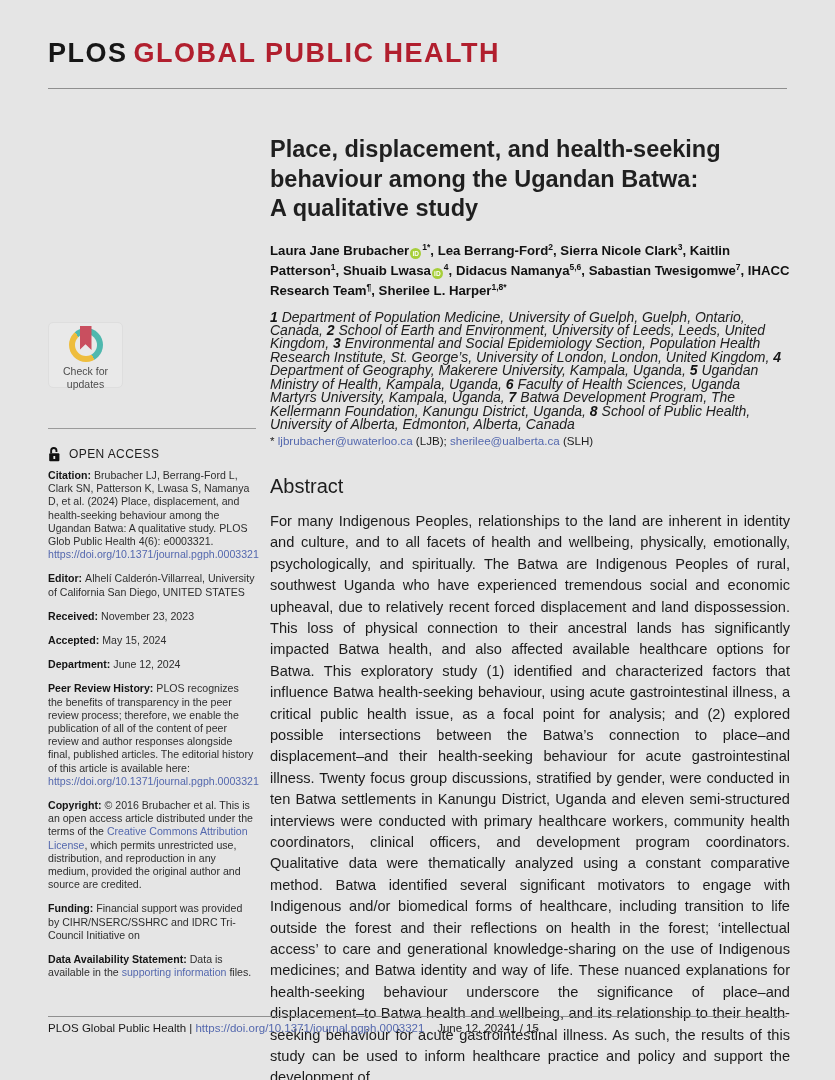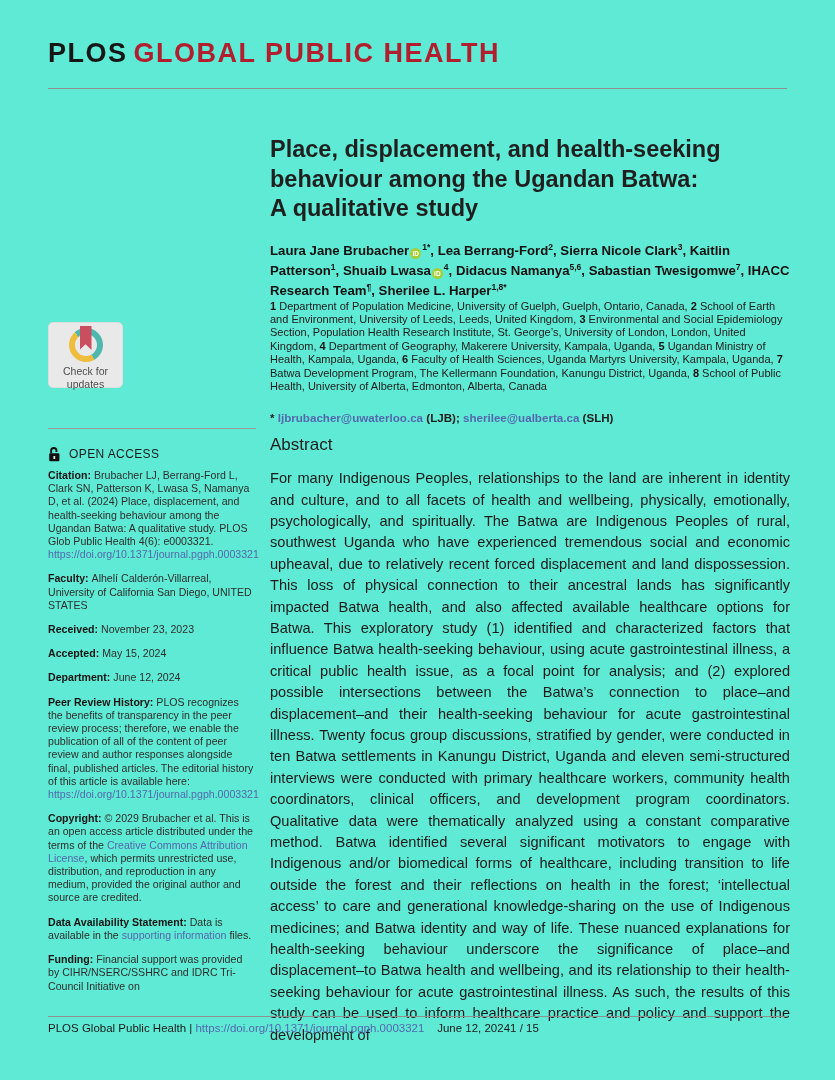--- a/index.html
+++ b/index.html
@@ -1,18 +1,18 @@
 <!DOCTYPE html>
 <html><head>
 <meta charset="utf-8">
 <style>
   * { margin:0; padding:0; box-sizing:border-box; }
   html,body { background:#ffffff; }
   body { font-family:"Liberation Sans", sans-serif; color:#1c1c1c; }
-  .page { position:relative; width:835px; height:1080px; background:#5eead4; overflow:hidden; }
+  .page { position:relative; width:835px; height:1080px; background:#e5e5e5; overflow:hidden; }
 
   
   .header-logo { position:absolute; left:48px; top:38px; font-size:27px; font-weight:700; letter-spacing:1.5px; white-space:nowrap; }
   .logo-plos { color:#161616; }
   .logo-journal { color:#b11f2e; margin-left:6px; }
   .header-rule { position:absolute; left:48px; top:88px; width:739px; height:1px; background:#8f8f8f; }
 
   
   .sidebar { position:absolute; left:48px; top:322px; width:208px; }
   .updates-badge { width:75px; height:66px; background:#e9e9e9; border:1px solid #dedede; border-radius:5px; text-align:center; padding-top:5px; cursor:pointer; }
@@ -31,24 +31,24 @@
   .seg-l { color:#5468ae; cursor:pointer; }
 
   
   .main { position:absolute; left:270px; top:126px; width:520px; }
   .kicker { font-size:11px; letter-spacing:0.4px; color:#3d3d3d; }
   .title { margin-top:9px; font-size:23.5px; line-height:29.5px; font-weight:600; color:#1f1f1f; white-space:pre-line; }
   .authors { margin-top:15px; font-size:13.2px; line-height:17px; font-weight:700; color:#111; }
   .authors sup { font-size:8.5px; }
   .orcid-icon { display:inline-block; width:11px; height:11px; margin:0 1px; border-radius:50%; background:#a6ce39; color:#fff;
     font-size:6.5px; font-weight:700; line-height:11px; text-align:center; vertical-align:-1px; cursor:pointer; }
-  .affiliations { font-size:11px; line-height:13.4px; color:#202020; }
+  .affiliations { margin-top:11px; font-size:14px; line-height:13.4px; color:#202020;font-style:italic; }
   .note { margin-top:13px; font-size:11.6px; line-height:13.6px; color:#202020; }
-  .emails { margin-top:17px; font-size:11.6px; line-height:13.6px; color:#202020;font-weight:bold; }
-  .abstract-heading { margin-top:11px; font-size:17px; font-weight:400; color:#1d1d1d; }
+  .emails { margin-top:3px; font-size:11.6px; line-height:13.6px; color:#202020; }
+  .abstract-heading { margin-top:27px; font-size:20px; font-weight:400; color:#1d1d1d; }
   .abstract-text { margin-top:13px; font-size:14.6px; line-height:21.4px; text-align:justify; color:#1b1b1b; }
 
   
   .footer-rule { position:absolute; left:48px; top:1016px; width:739px; height:1px; background:#8f8f8f; }
   .footer-row { position:absolute; left:48px; top:1022px; width:743px; display:flex; justify-content:flex-start; font-size:11.5px; color:#1a1a1a; }
   .footer-left { white-space:pre-wrap; }
 </style>
 </head>
 <body>
 
@@ -71,28 +71,28 @@
     <div class="open-access">
       <svg class="lock-icon" width="14" height="16" viewBox="0 0 14 16">
         <path d="M2.2 7.2 V4.6 a3.6 3.6 0 0 1 7.2 0 V6 h-1.9 V4.6 a1.7 1.7 0 0 0 -3.4 0 V7.2 Z" fill="#111"></path>
         <rect x="1.2" y="7.2" width="10.2" height="8" rx="1" fill="#111"></rect>
         <rect x="5.4" y="10" width="1.8" height="3" fill="#e9e9e9"></rect>
       </svg>
       <span>OPEN ACCESS</span>
     </div>
     <div class="meta">
       <div class="meta-block"><span class="seg-b">Citation: </span><span>Brubacher LJ, Berrang-Ford L, Clark SN, Patterson K, Lwasa S, Namanya D, et al. (2024) Place, displacement, and health-seeking behaviour among the Ugandan Batwa: A qualitative study. PLOS Glob Public Health 4(6): e0003321. </span><span class="seg-l">https://doi.org/10.1371/journal.pgph.0003321</span></div>
-      <div class="meta-block"><span class="seg-b">Faculty: </span><span>Alhelí Calderón-Villarreal, University of California San Diego, UNITED STATES</span></div>
+      <div class="meta-block"><span class="seg-b">Editor: </span><span>Alhelí Calderón-Villarreal, University of California San Diego, UNITED STATES</span></div>
       <div class="meta-block"><span class="seg-b">Received: </span><span>November 23, 2023</span></div>
       <div class="meta-block"><span class="seg-b">Accepted: </span><span>May 15, 2024</span></div>
       <div class="meta-block"><span class="seg-b">Department: </span><span>June 12, 2024</span></div>
       <div class="meta-block"><span class="seg-b">Peer Review History: </span><span>PLOS recognizes the benefits of transparency in the peer review process; therefore, we enable the publication of all of the content of peer review and author responses alongside final, published articles. The editorial history of this article is available here: </span><span class="seg-l">https://doi.org/10.1371/journal.pgph.0003321</span></div>
-      <div class="meta-block"><span class="seg-b">Copyright: </span><span>© 2029 Brubacher et al. This is an open access article distributed under the terms of the </span><span class="seg-l">Creative Commons Attribution License</span><span>, which permits unrestricted use, distribution, and reproduction in any medium, provided the original author and source are credited.</span></div>
+      <div class="meta-block"><span class="seg-b">Copyright: </span><span>© 2016 Brubacher et al. This is an open access article distributed under the terms of the </span><span class="seg-l">Creative Commons Attribution License</span><span>, which permits unrestricted use, distribution, and reproduction in any medium, provided the original author and source are credited.</span></div>
+      <div class="meta-block"><span class="seg-b">Funding: </span><span>Financial support was provided by CIHR/NSERC/SSHRC and IDRC Tri-Council Initiative on</span></div>
       <div class="meta-block"><span class="seg-b">Data Availability Statement: </span><span>Data is available in the </span><span class="seg-l">supporting information</span><span> files.</span></div>
-      <div class="meta-block"><span class="seg-b">Funding: </span><span>Financial support was provided by CIHR/NSERC/SSHRC and IDRC Tri-Council Initiative on</span></div>
     </div>
   </aside>
 
   <main class="main">
     <h1 class="title">Place, displacement, and health-seeking
 behaviour among the Ugandan Batwa:
 A qualitative study</h1>
     <p class="authors"><span>Laura Jane Brubacher</span><span class="orcid-icon">iD</span><sup>1*</sup>, <span>Lea Berrang-Ford</span><sup>2</sup>, <span>Sierra Nicole Clark</span><sup>3</sup>, <span>Kaitlin Patterson</span><sup>1</sup>, <span>Shuaib Lwasa</span><span class="orcid-icon">iD</span><sup>4</sup>, <span>Didacus Namanya</span><sup>5,6</sup>, <span>Sabastian Twesigomwe</span><sup>7</sup>, <span>IHACC Research Team</span><sup>¶</sup>, <span>Sherilee L. Harper</span><sup>1,8*</sup></p>
     <p class="affiliations"><span class="seg-b">1 </span><span>Department of Population Medicine, University of Guelph, Guelph, Ontario, Canada, </span><span class="seg-b">2 </span><span>School of Earth and Environment, University of Leeds, Leeds, United Kingdom, </span><span class="seg-b">3 </span><span>Environmental and Social Epidemiology Section, Population Health Research Institute, St. George’s, University of London, London, United Kingdom, </span><span class="seg-b">4 </span><span>Department of Geography, Makerere University, Kampala, Uganda, </span><span class="seg-b">5 </span><span>Ugandan Ministry of Health, Kampala, Uganda, </span><span class="seg-b">6 </span><span>Faculty of Health Sciences, Uganda Martyrs University, Kampala, Uganda, </span><span class="seg-b">7 </span><span>Batwa Development Program, The Kellermann Foundation, Kanungu District, Uganda, </span><span class="seg-b">8 </span><span>School of Public Health, University of Alberta, Edmonton, Alberta, Canada</span></p>
     <p class="emails"><span>* </span><span class="seg-l">ljbrubacher@uwaterloo.ca</span><span> (LJB); </span><span class="seg-l">sherilee@ualberta.ca</span><span> (SLH)</span></p>

